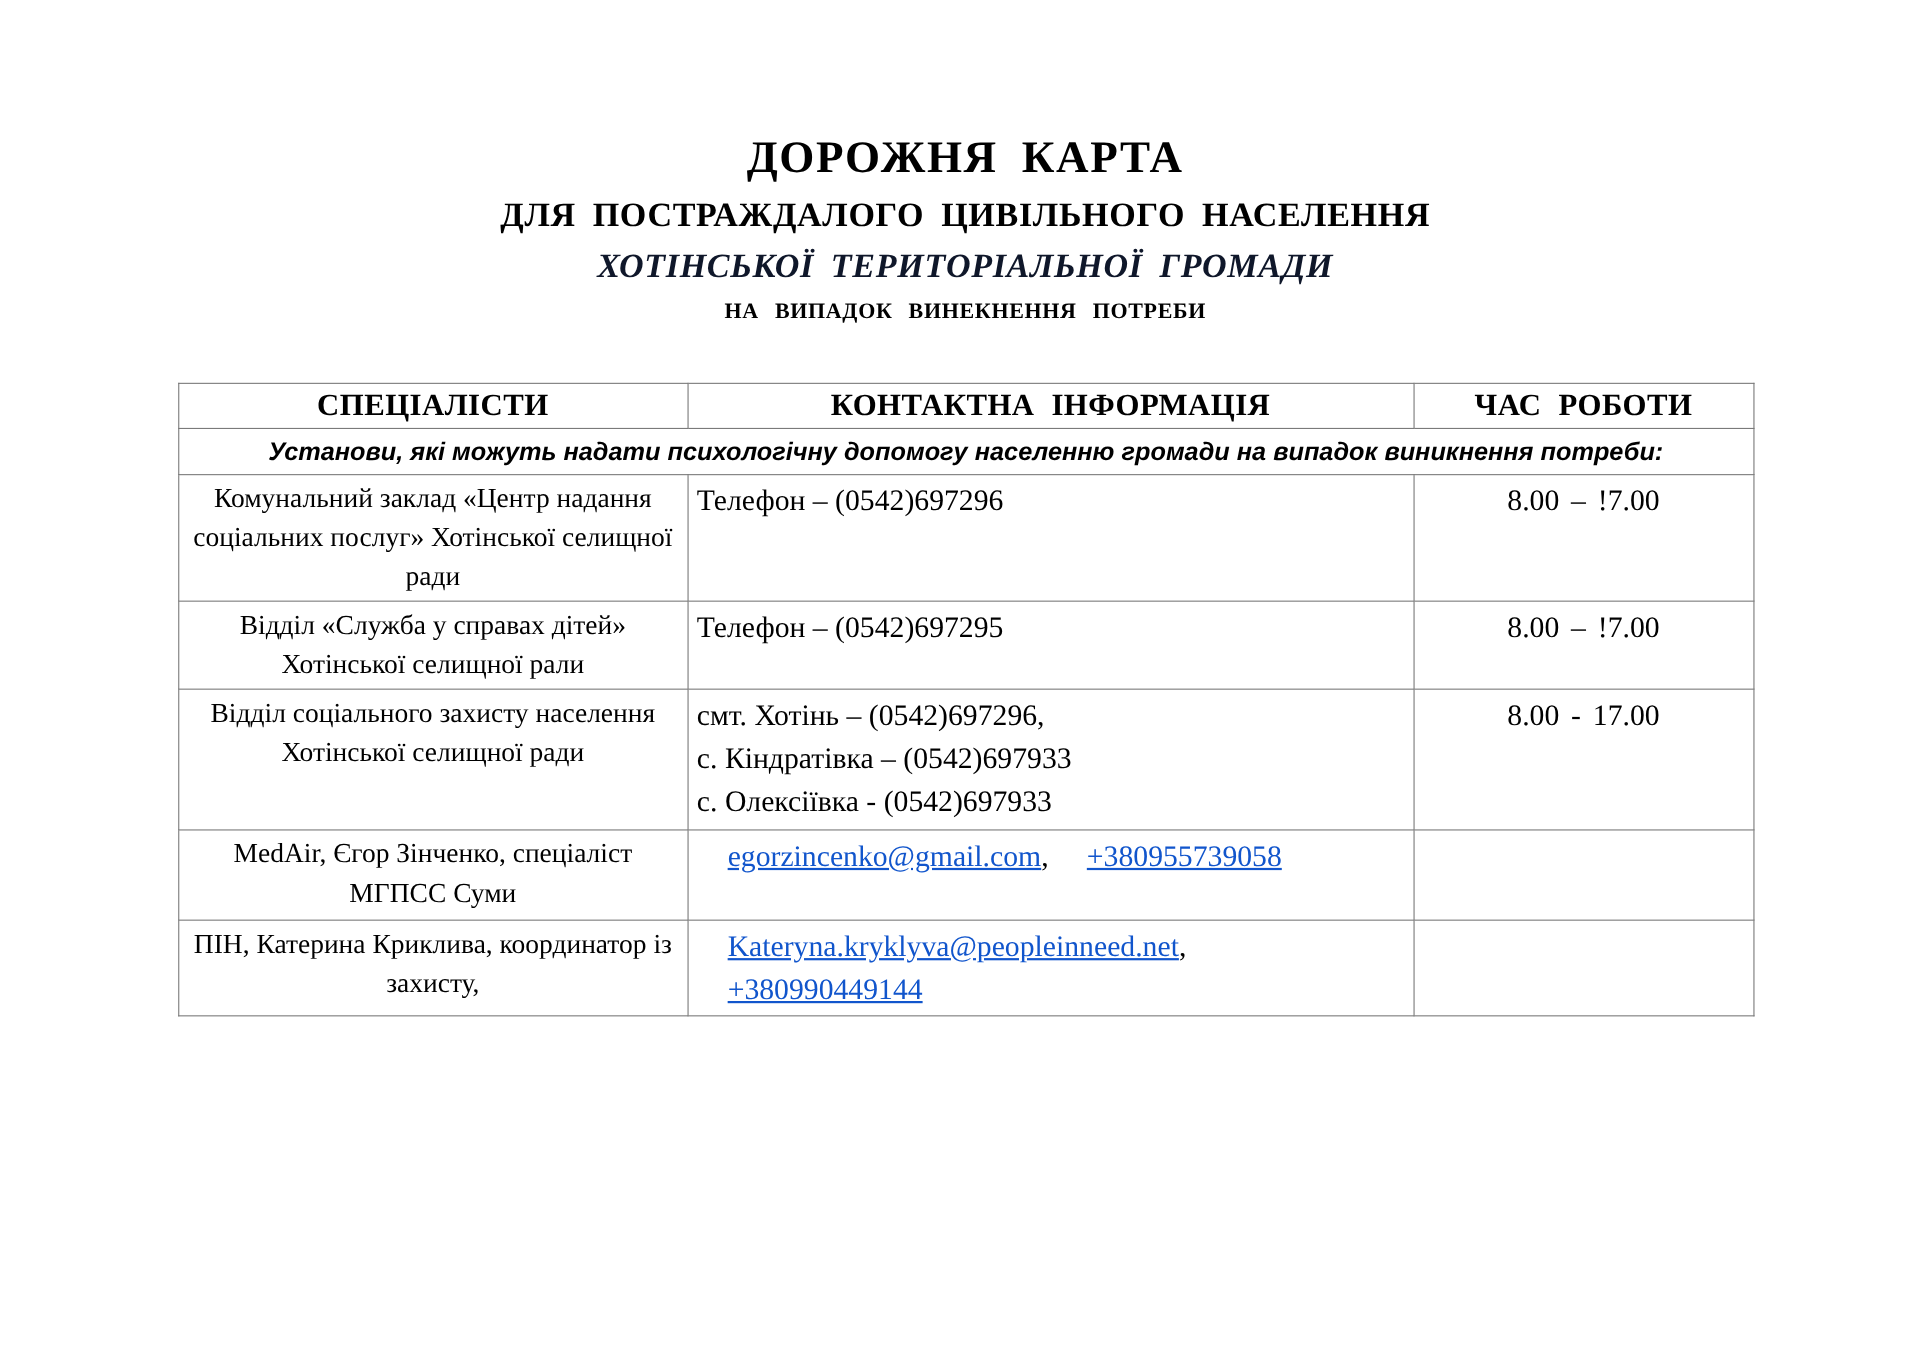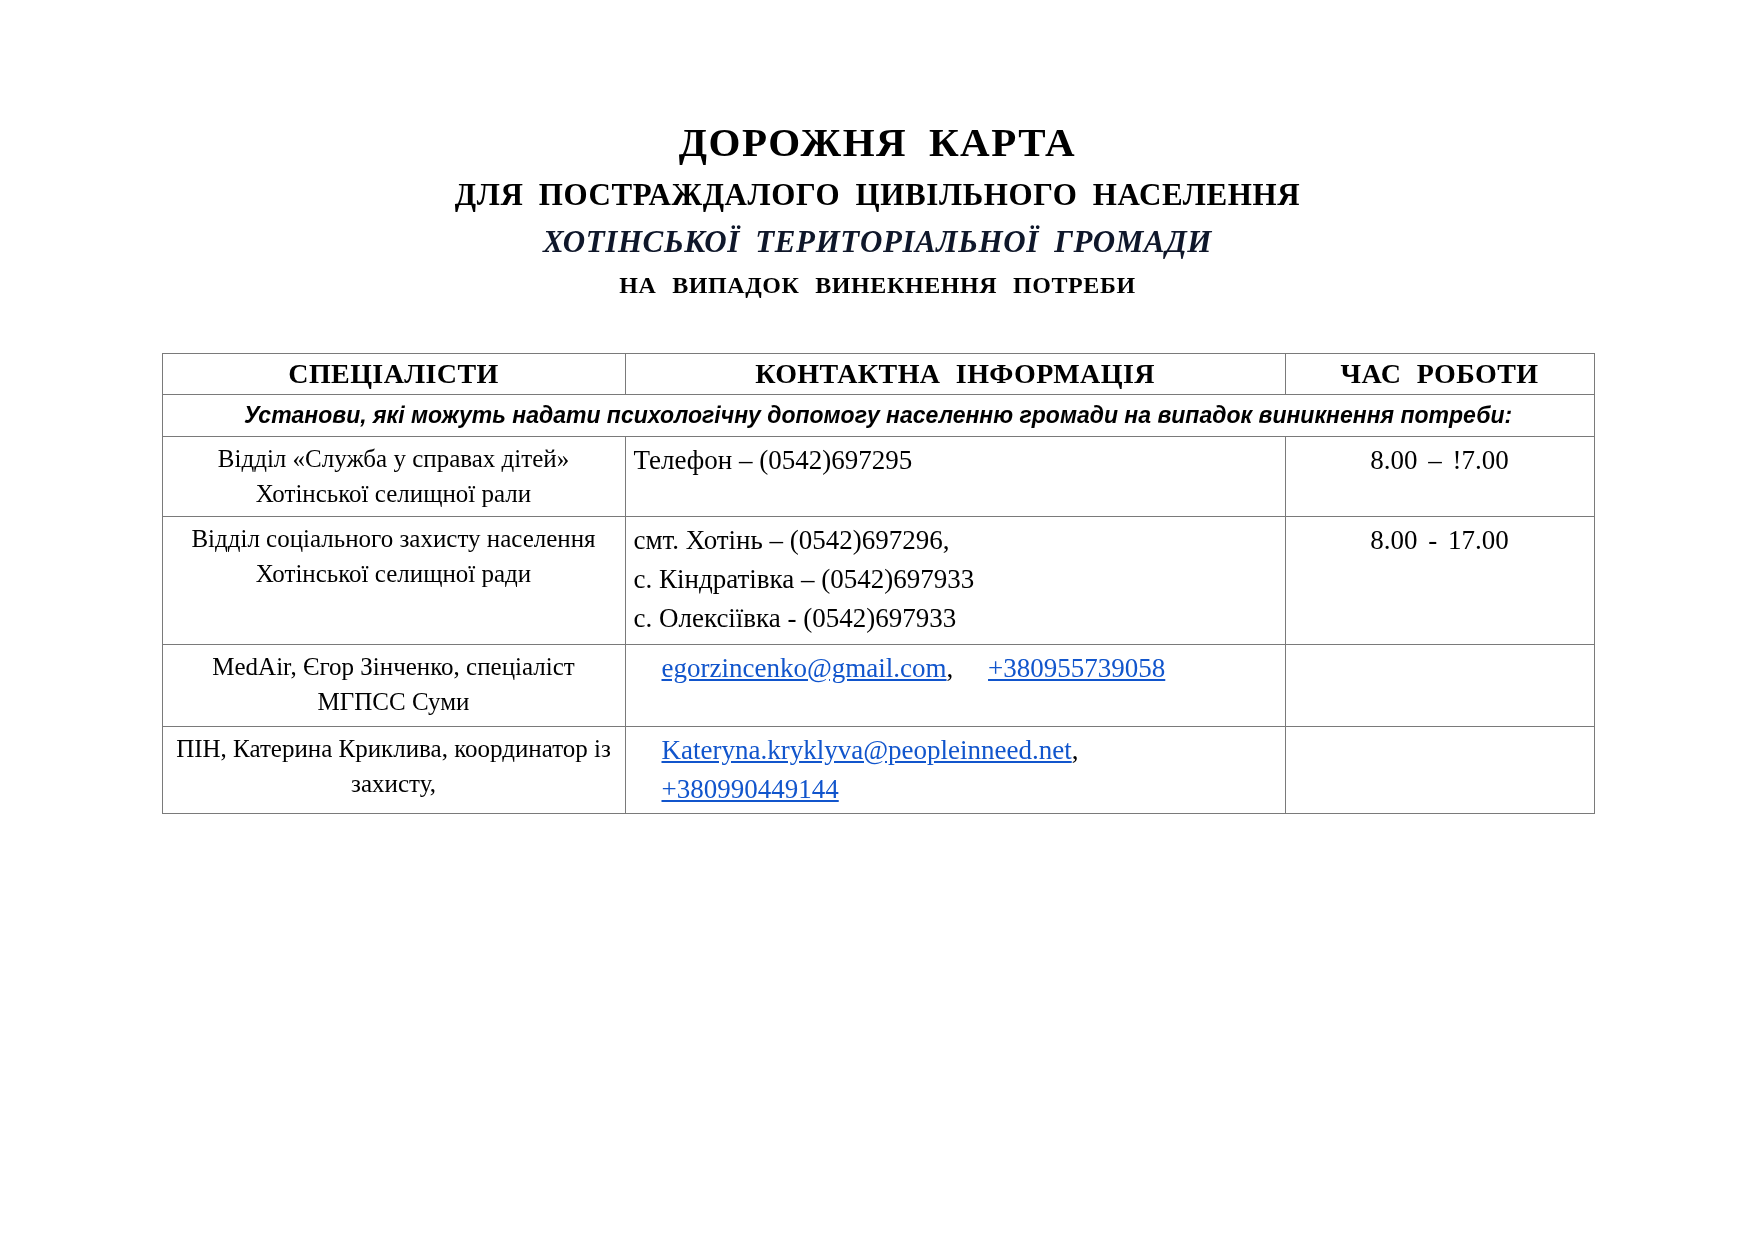--- a/index.html
+++ b/index.html
@@ -53,21 +53,21 @@
     font-size: 31px;
     color: #0f172a;
     letter-spacing: 0.6px;
     line-height: 1.3;
     margin-top: 6px;
     word-spacing: 7px;
   }
   .title-sub2 {
     font-family: "Liberation Serif", "DejaVu Serif", serif;
     font-weight: bold;
-    font-size: 24px;
+    font-size: 20px;
     letter-spacing: 0.6px;
     line-height: 1.3;
     margin-top: 8px;
     word-spacing: 9px;
   }
 
   
   .table-wrap {
     margin: 52px auto 0 auto;
     width: 1432px;
@@ -172,20 +172,29 @@
           <th class="hdr">СПЕЦІАЛІСТИ</th>
           <th class="hdr">КОНТАКТНА   ІНФОРМАЦІЯ</th>
           <th class="hdr">ЧАС  РОБОТИ</th>
         </tr>
       </thead>
       <tbody>
         <tr>
           <td class="section-title" colspan="3">Установи, які можуть надати психологічну допомогу населенню громади на випадок виникнення потреби:</td>
         </tr>
 
+        <tr class="row-h1">
+          <td class="spec">Комунальний заклад «Центр надання соціальних послуг» Хотінської селищної ради</td>
+          <td class="contact">
+            <div class="contact-lines">
+                <div>Телефон – (0542)697296</div>
+              </div>
+          </td>
+          <td class="hours">8.00  –  !7.00</td>
+        </tr>
 
         <tr class="row-h2">
           <td class="spec">Відділ «Служба у справах дітей» Хотінської селищної рали</td>
           <td class="contact">
             <div class="contact-lines">
                 <div>Телефон – (0542)697295</div>
               </div>
           </td>
           <td class="hours">8.00  –  !7.00</td>
         </tr>

